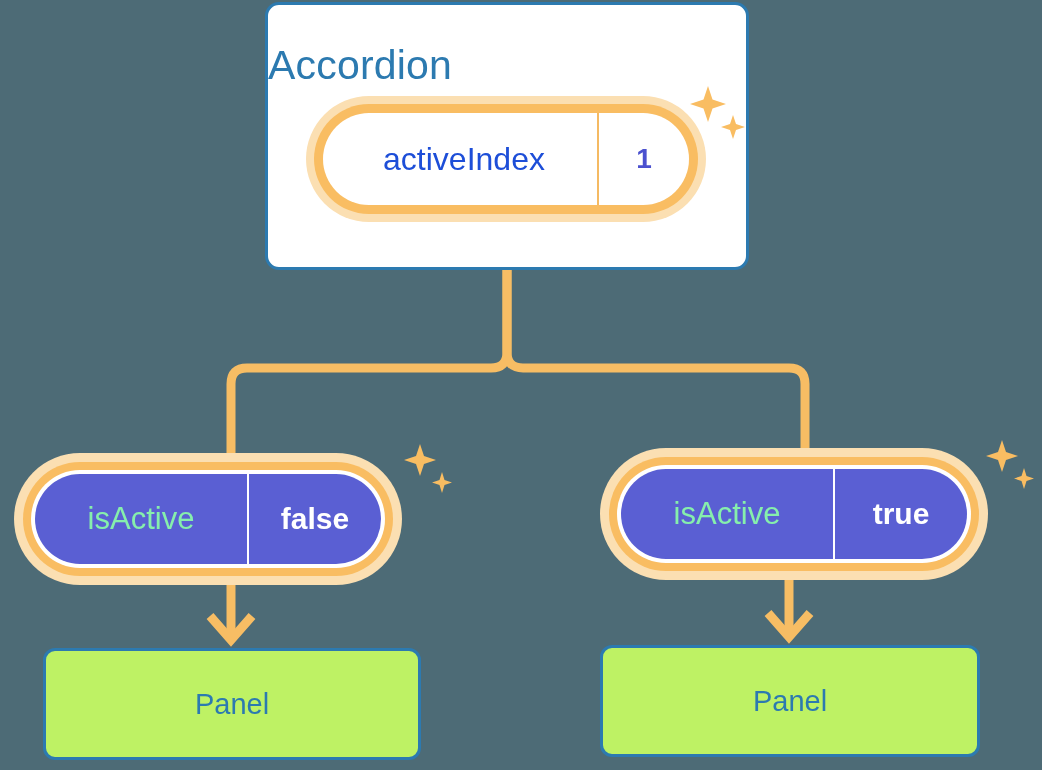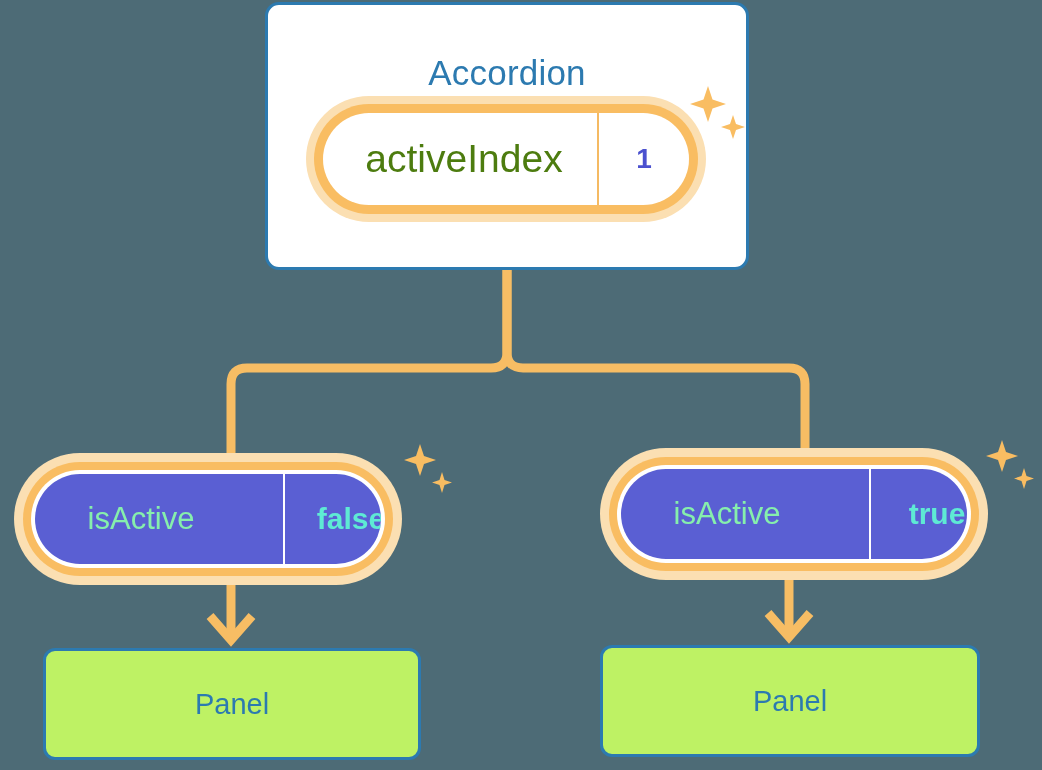--- a/index.html
+++ b/index.html
@@ -42,25 +42,24 @@
   }
 
   #root-card {
     left: 265px;
     top: 2px;
     width: 484px;
     height: 268px;
   }
 
   .card-title {
-    text-align: center;
     color: #2c7ab0;
-    font-size: 35px;
+    font-size: 41px;
     letter-spacing: 0.2px;
-    margin-top: 48px;
+    margin-top: 37px;
   }
 
   
   .pill-wrap {
     position: absolute;
     z-index: 4;
   }
 
   
   .pill-halo {
@@ -109,22 +108,22 @@
   }
   #root-pill .pill-ring {
     left: 8px; top: 8px; right: 8px; bottom: 8px;
   }
   #root-pill .pill-body {
     left: 17px; top: 17px; right: 17px; bottom: 17px;
     background: #ffffff;
   }
   #root-pill .pill-key {
     width: 274px;
-    color: #4d7c0f;
-    font-size: 39px;
+    color: #1d4ed8;
+    font-size: 32px;
     padding-left: 8px;
   }
   #root-pill .pill-val {
     width: 92px;
     color: #4b51cf;
     font-size: 28px;
     font-weight: bold;
     border-left: 2px solid #f5ba63;
   }
 
@@ -141,25 +140,24 @@
   }
   .leaf-pill .pill-body {
     left: 21px; top: 21px; right: 21px; bottom: 21px;
     background: #5a5fd3;
   }
   .leaf-pill .pill-key {
     color: #86efac;
     font-size: 31px;
   }
   .leaf-pill .pill-val {
-    color: #5eead4;
+    color: #ffffff;
     font-size: 30px;
     font-weight: bold;
     border-left: 2px solid #ffffff;
-    margin-left: 36px;
   }
 
   #leaf-pill-left  { left: 14px;  top: 453px; width: 388px; }
   #leaf-pill-left  .pill-key { width: 212px; }
   #leaf-pill-left  .pill-val { width: 134px; }
 
   #leaf-pill-right { left: 600px; top: 448px; width: 388px; }
   #leaf-pill-right .pill-key { width: 212px; }
   #leaf-pill-right .pill-val { width: 134px; }
 

